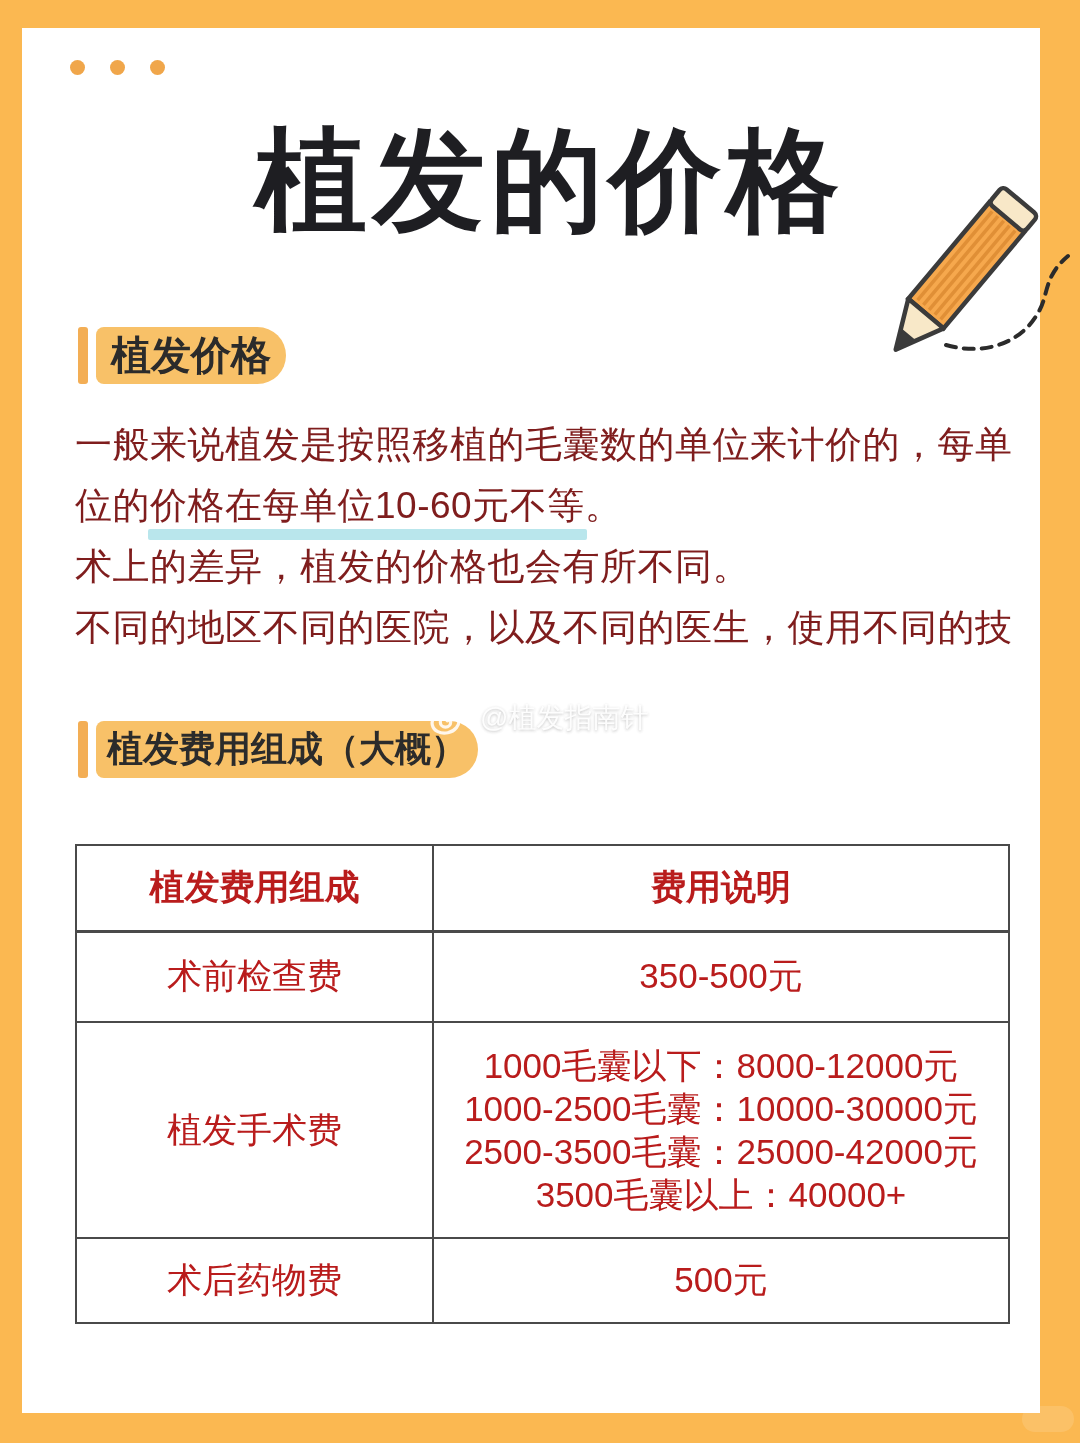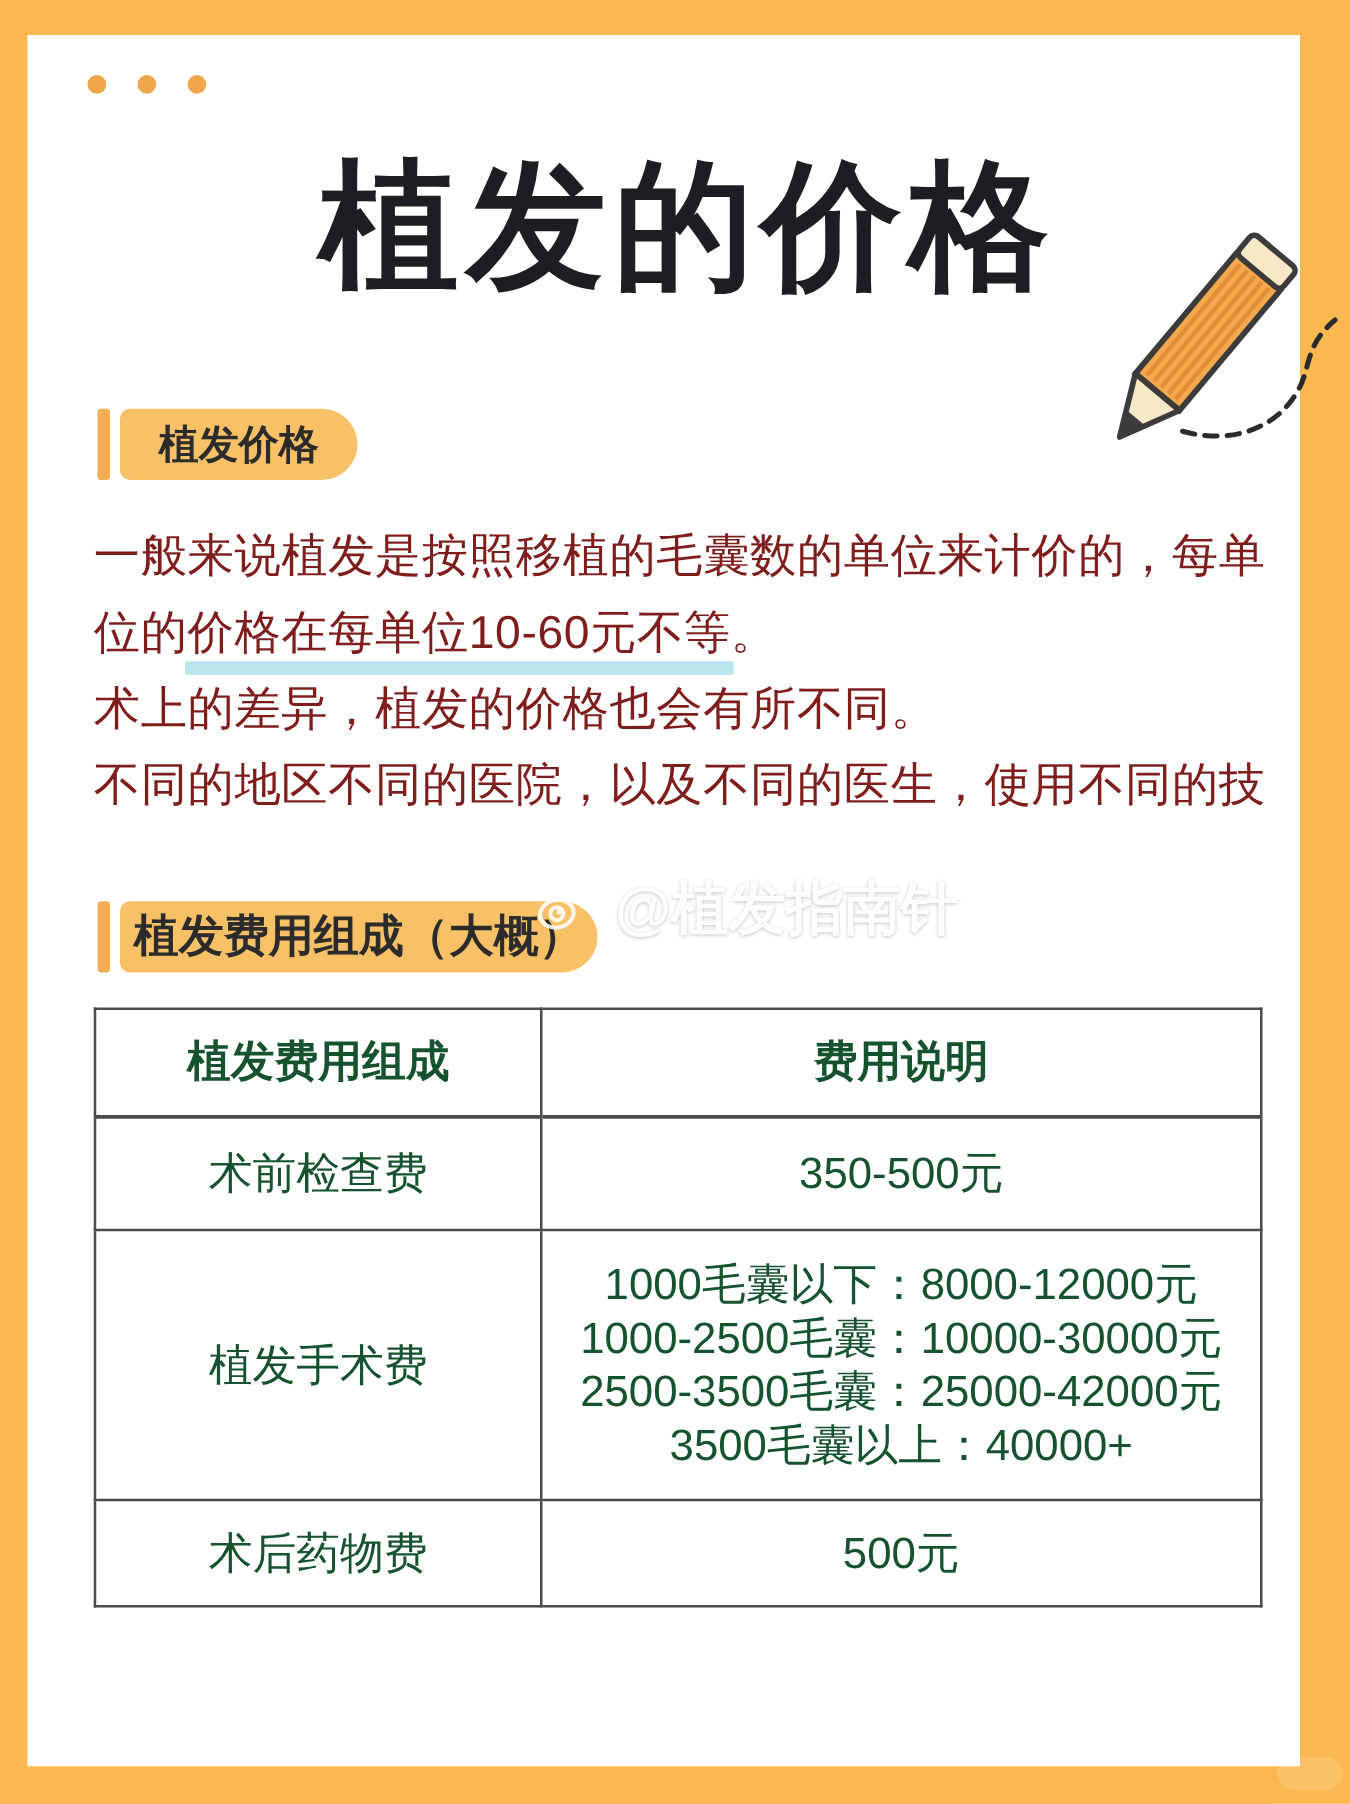--- a/index.html
+++ b/index.html
@@ -48,21 +48,21 @@
   .badge-pill {
     height: 57px;
     background: #F8C168;
     border-radius: 8px 29px 29px 8px;
     display: flex; align-items: center; justify-content: center;
     font-weight: bold;
     color: #2B2B2B;
     white-space: nowrap;
   }
   #badge1 { left: 78px; top: 327px; }
-  #badge1 .badge-pill { width: 190px; font-size: 32px; }
+  #badge1 .badge-pill { width: 190px; font-size: 40px; }
   #badge2 { left: 78px; top: 721px; }
   #badge2 .badge-pill { width: 382px; font-size: 36px; }
 
   
   .intro {
     position: absolute;
     left: 75px; top: 414px; width: 960px;
     font-size: 37px; line-height: 61px;
     color: #7f1d1d;
     letter-spacing: 0.5px;
@@ -80,35 +80,34 @@
 
   
   .watermark {
     position: absolute;
     left: 430px; top: 696px;
     display: flex; align-items: center; gap: 8px;
     z-index: 5;
     opacity: 0.92;
   }
   .watermark-text {
-    font-size: 46px; font-weight: bold;
+    font-size: 28px; font-weight: normal;
     color: rgba(255,255,255,0.95);
     text-shadow: 0 1px 3px rgba(110,110,110,0.45);
     white-space: nowrap;
-    margin-left: 12px;
   }
 
   
   .cost-table {
     position: absolute;
-    left: 75px; top: 806px;
+    left: 75px; top: 844px;
     width: 933px;
     border-collapse: collapse;
     table-layout: fixed;
-    color: #14532d;
+    color: #b91c1c;
   }
   .cost-table th, .cost-table td {
     border: 2px solid #4A4A4A;
     text-align: center;
     vertical-align: middle;
     padding: 0;
   }
   .cost-table th { font-size: 35px; font-weight: bold; }
   .cost-table td { font-size: 35px; }
   .col-item { width: 357px; }

